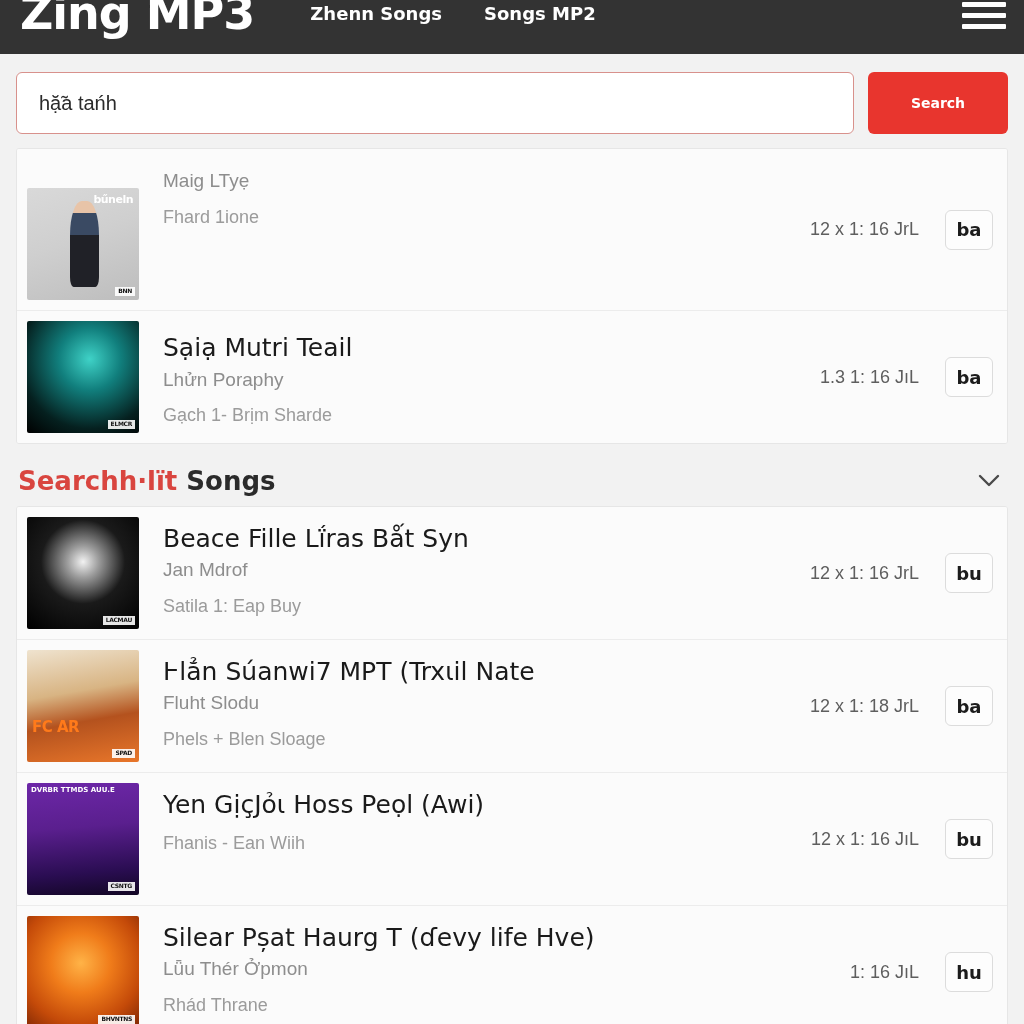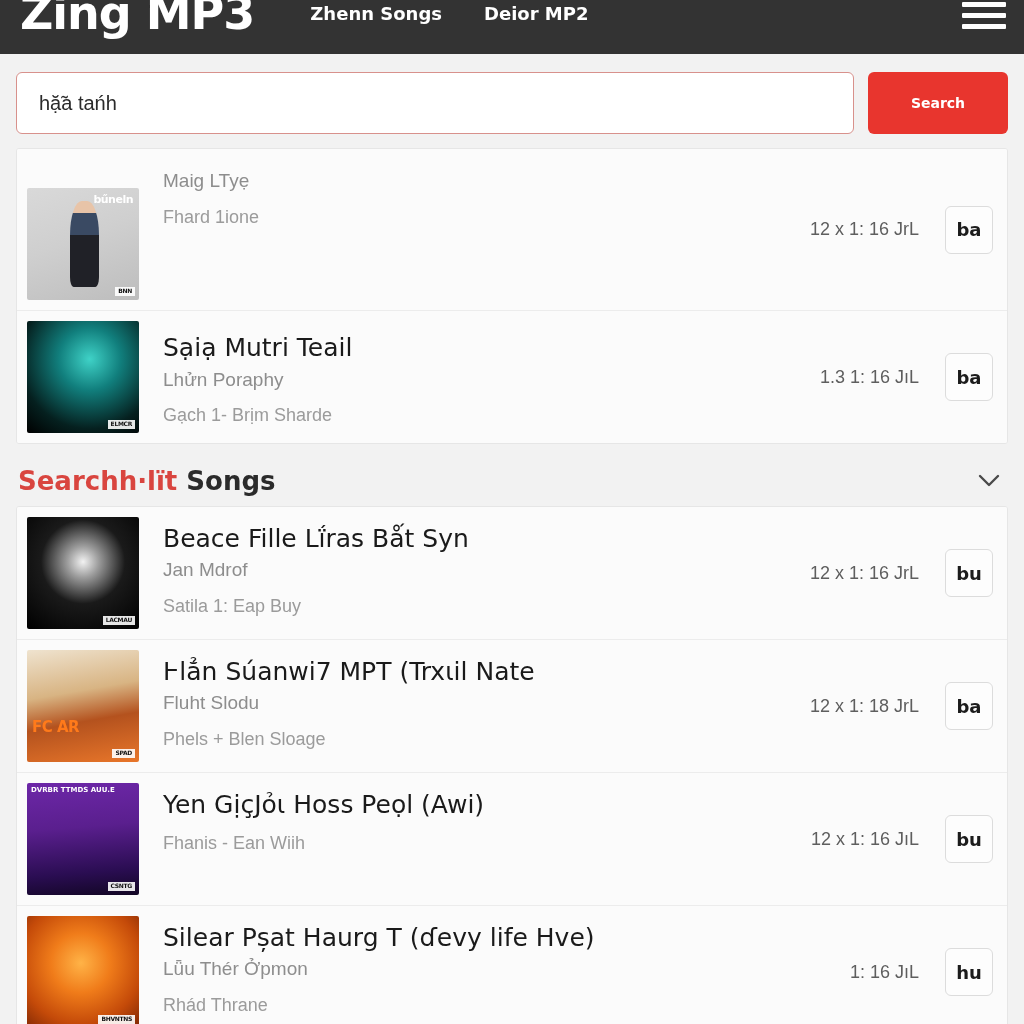--- a/index.html
+++ b/index.html
@@ -220,21 +220,21 @@
     color: #5e5e5e;
     white-space: nowrap;
     padding-right: 26px;
     font-family: "Liberation Sans", sans-serif;
   }
 
   .action-btn {
     flex: 0 0 auto;
     align-self: center;
     width: 48px;
-    height: 48px;
+    height: 40px;
     border: 1px solid #dcdcdc;
     border-radius: 6px;
     background: #fdfdfd;
     color: #1c1c1c;
     font-size: 18px;
     font-weight: 700;
     cursor: pointer;
     font-family: "DejaVu Sans", sans-serif;
   }
 
@@ -263,21 +263,21 @@
     justify-content: center;
   }
 </style>
 </head>
 <body>
 
 <div class="navbar">
   <div class="brand">Zing MP3</div>
   <div class="nav-links">
     <a class="nav-link" href="#">Zhenn Songs</a>
-    <a class="nav-link" href="#">Deior MP2</a>
+    <a class="nav-link" href="#">Songs MP2</a>
   </div>
   <div class="hamburger">
     <span></span>
     <span></span>
     <span></span>
   </div>
 </div>
 
 <div class="search-wrap">
   <input class="search-input" type="text" value="hặ̃a tańh" style="">

